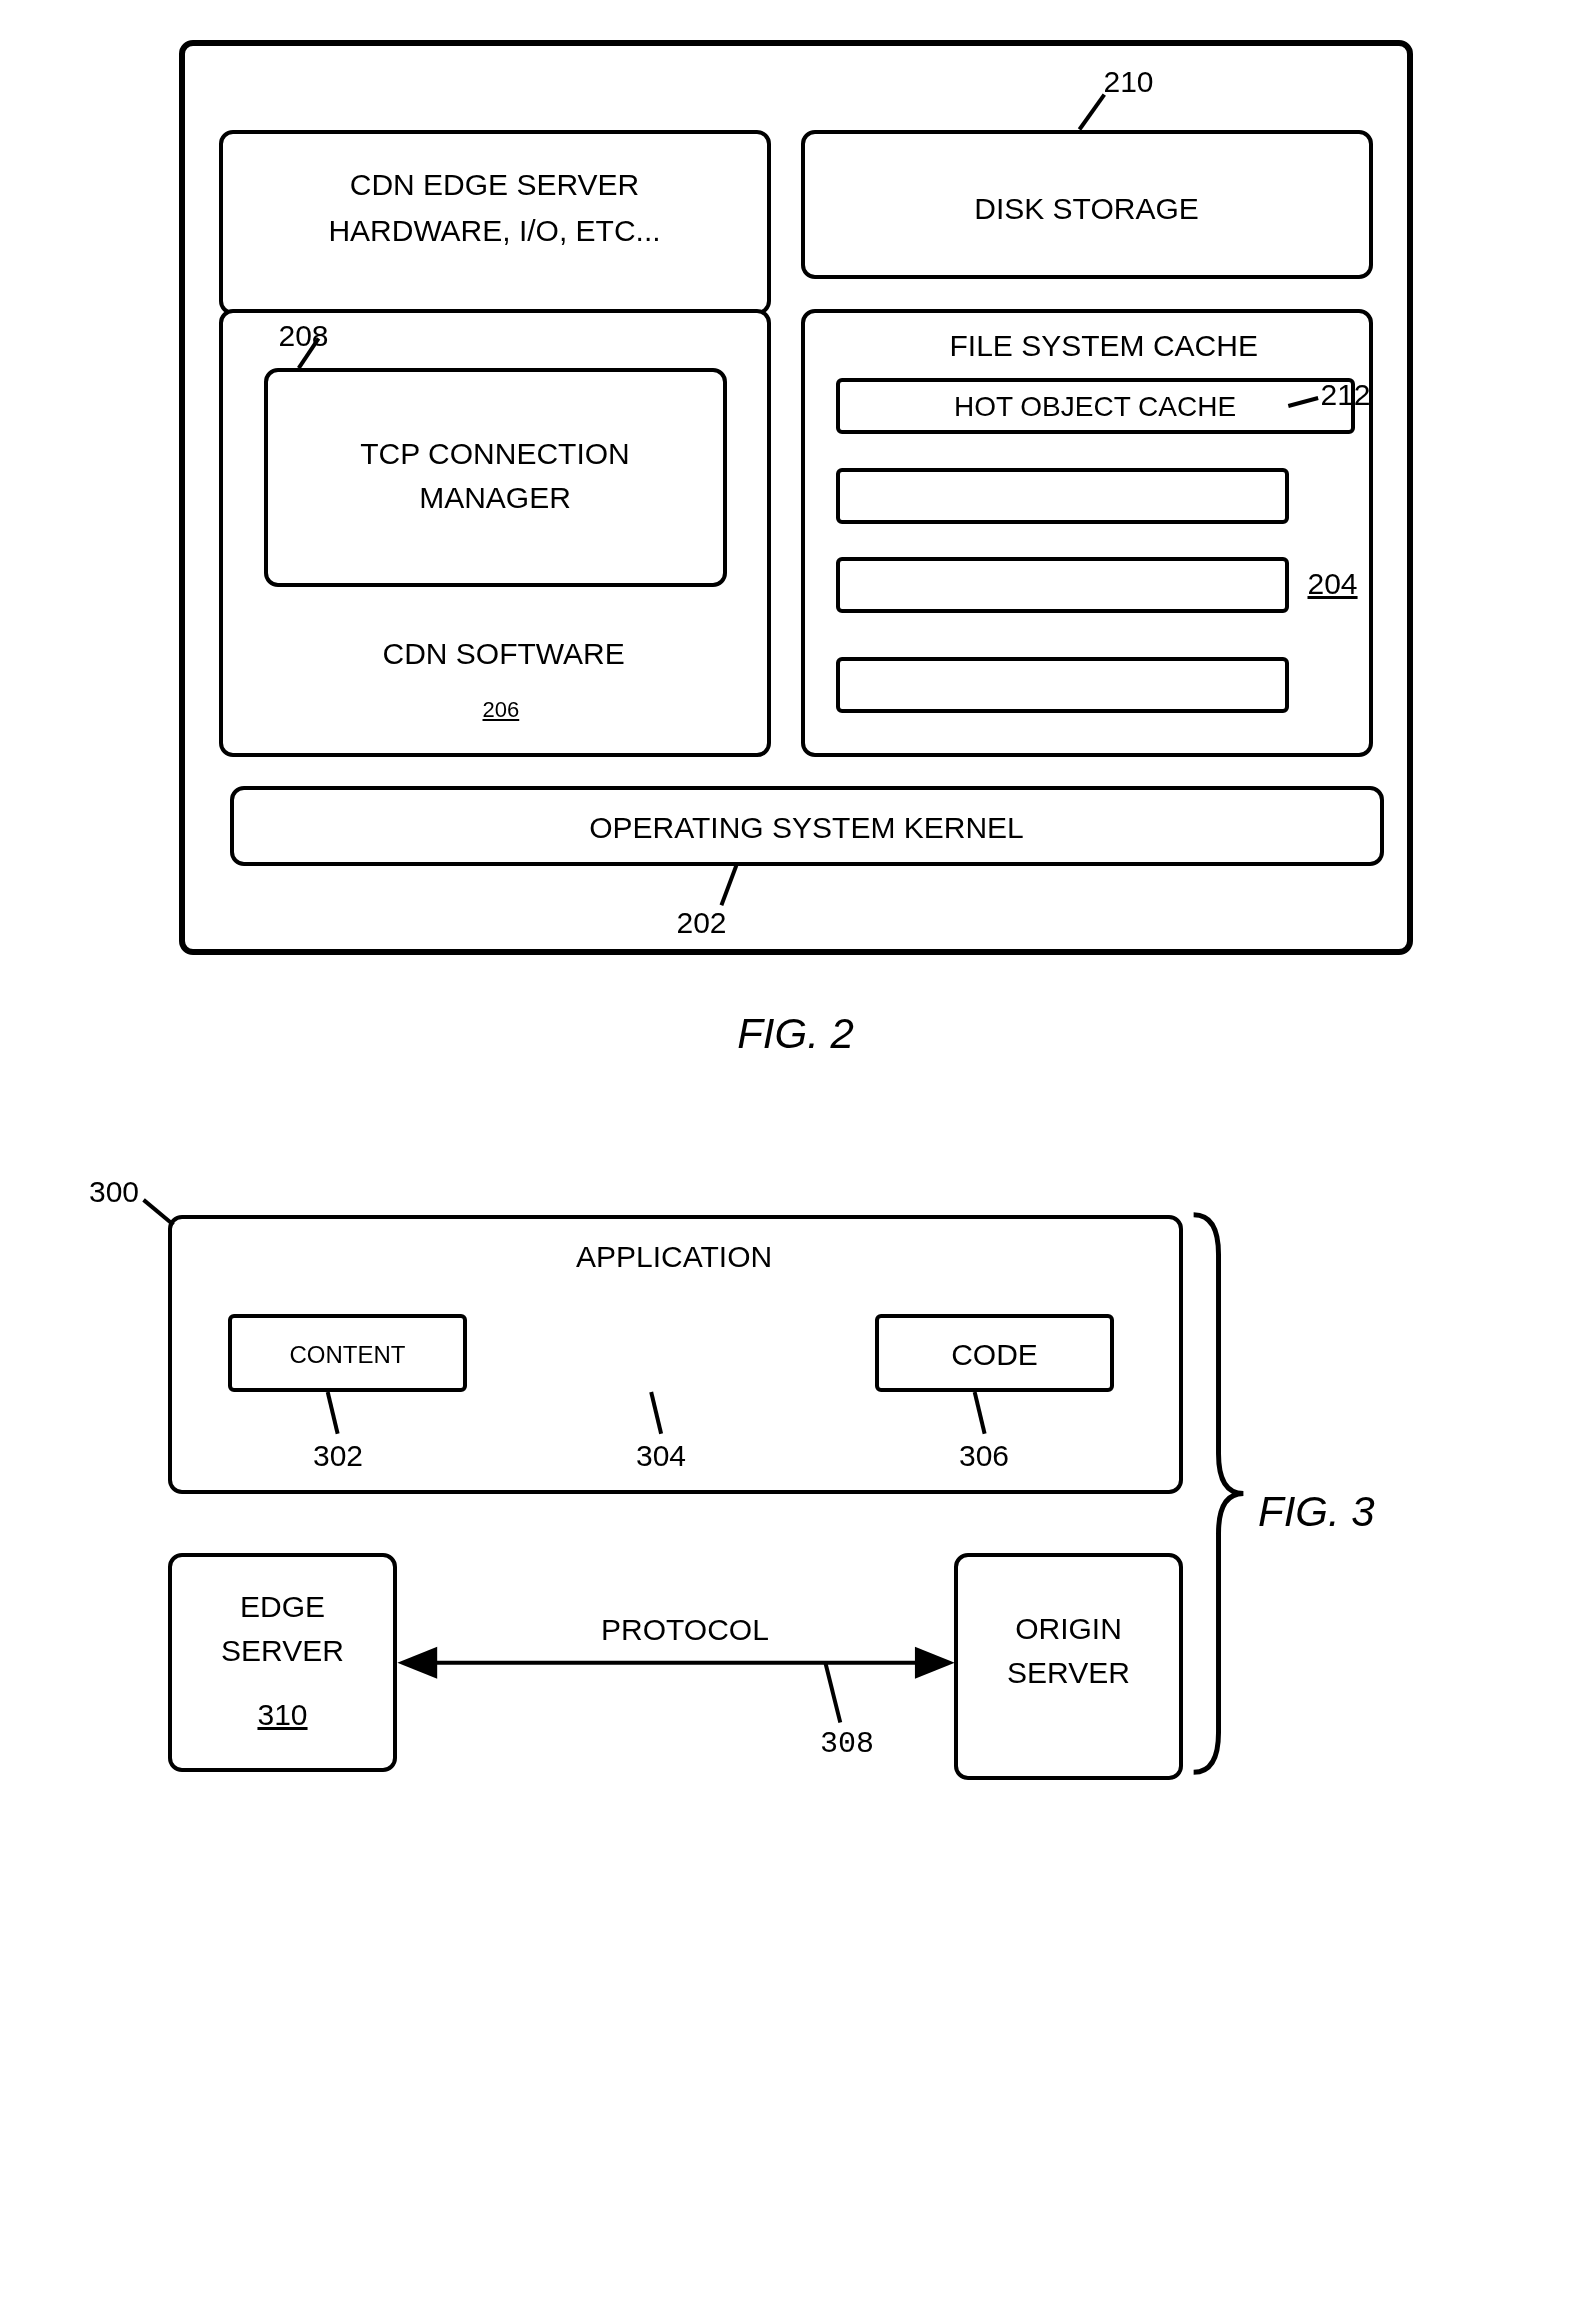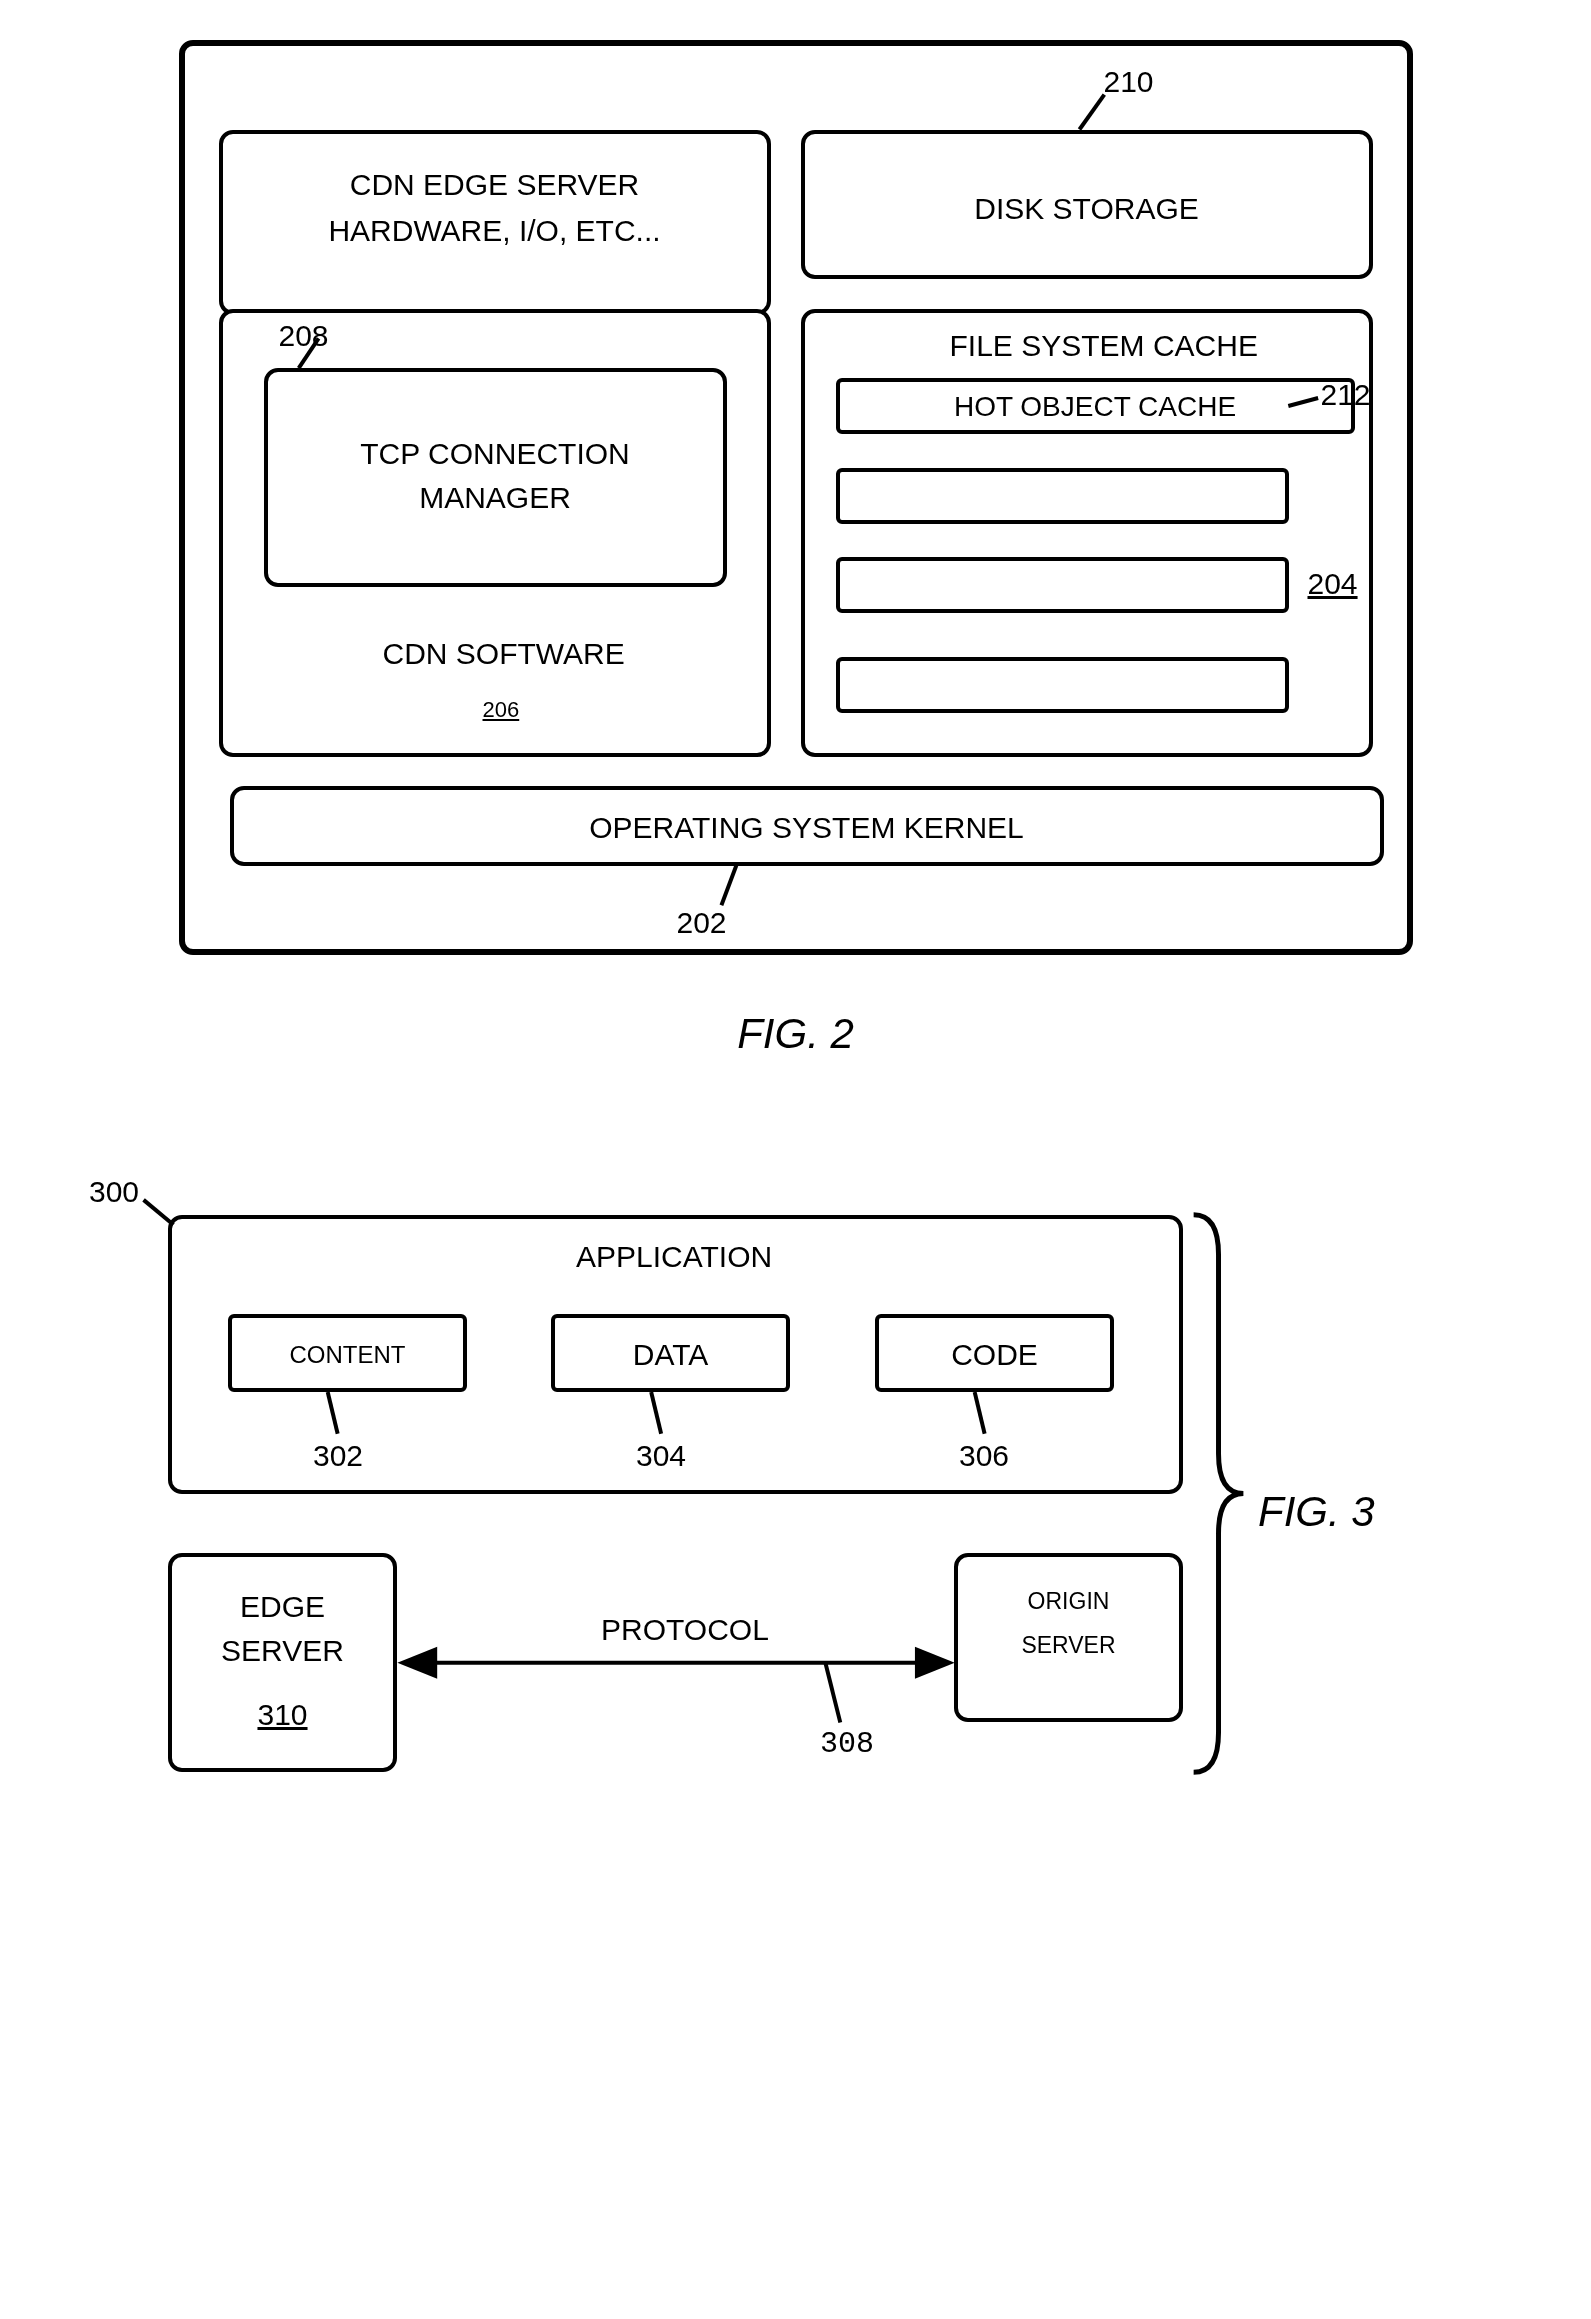--- a/index.html
+++ b/index.html
@@ -96,34 +96,31 @@
 </div>
 
 <div id="fig3">
 
   <div class="box" style="position:absolute; left:119px; top:60px; width:1015px; height:279px;"></div>
   <span class="label" style="left:527px; top:85px;">APPLICATION</span>
 
   <div class="box" style="position:absolute; left:179px; top:159px; width:239px; height:78px; line-height:74px; font-size:24px; border-radius:6px;">
     <span>CONTENT</span>
   </div>
-  <div class="box" style="position:absolute; left:502px; top:159px; width:239px; height:78px; line-height:74px; font-size:30px; border-radius:6px;">
-    <span>DATA</span>
-  </div>
   <div class="box" style="position:absolute; left:826px; top:159px; width:239px; height:78px; line-height:74px; font-size:30px; border-radius:6px;">
     <span>CODE</span>
   </div>
 
   <div class="box" style="position:absolute; left:119px; top:398px; width:229px; height:219px; padding-top:28px; font-size:30px; line-height:44px;">
     <span>EDGE</span><br>
     <span>SERVER</span><br>
     <span class="underline" style="display:inline-block; margin-top:20px;">310</span>
   </div>
 
-  <div class="box" style="position:absolute; left:905px; top:398px; width:229px; height:169px; padding-top:22px; font-size:23px; line-height:44px;">
+  <div class="box" style="position:absolute; left:905px; top:398px; width:229px; height:227px; padding-top:50px; font-size:30px; line-height:44px;">
     <span>ORIGIN</span><br>
     <span>SERVER</span>
   </div>
 
   <svg width="1493" height="677" viewBox="0 0 1500 680">
 
     <line x1="370" y1="510" x2="890" y2="510" stroke="#000" stroke-width="4"></line>
     <polygon points="350,510 390,494 390,526" fill="#000"></polygon>
     <polygon points="910,510 870,494 870,526" fill="#000"></polygon>
 

